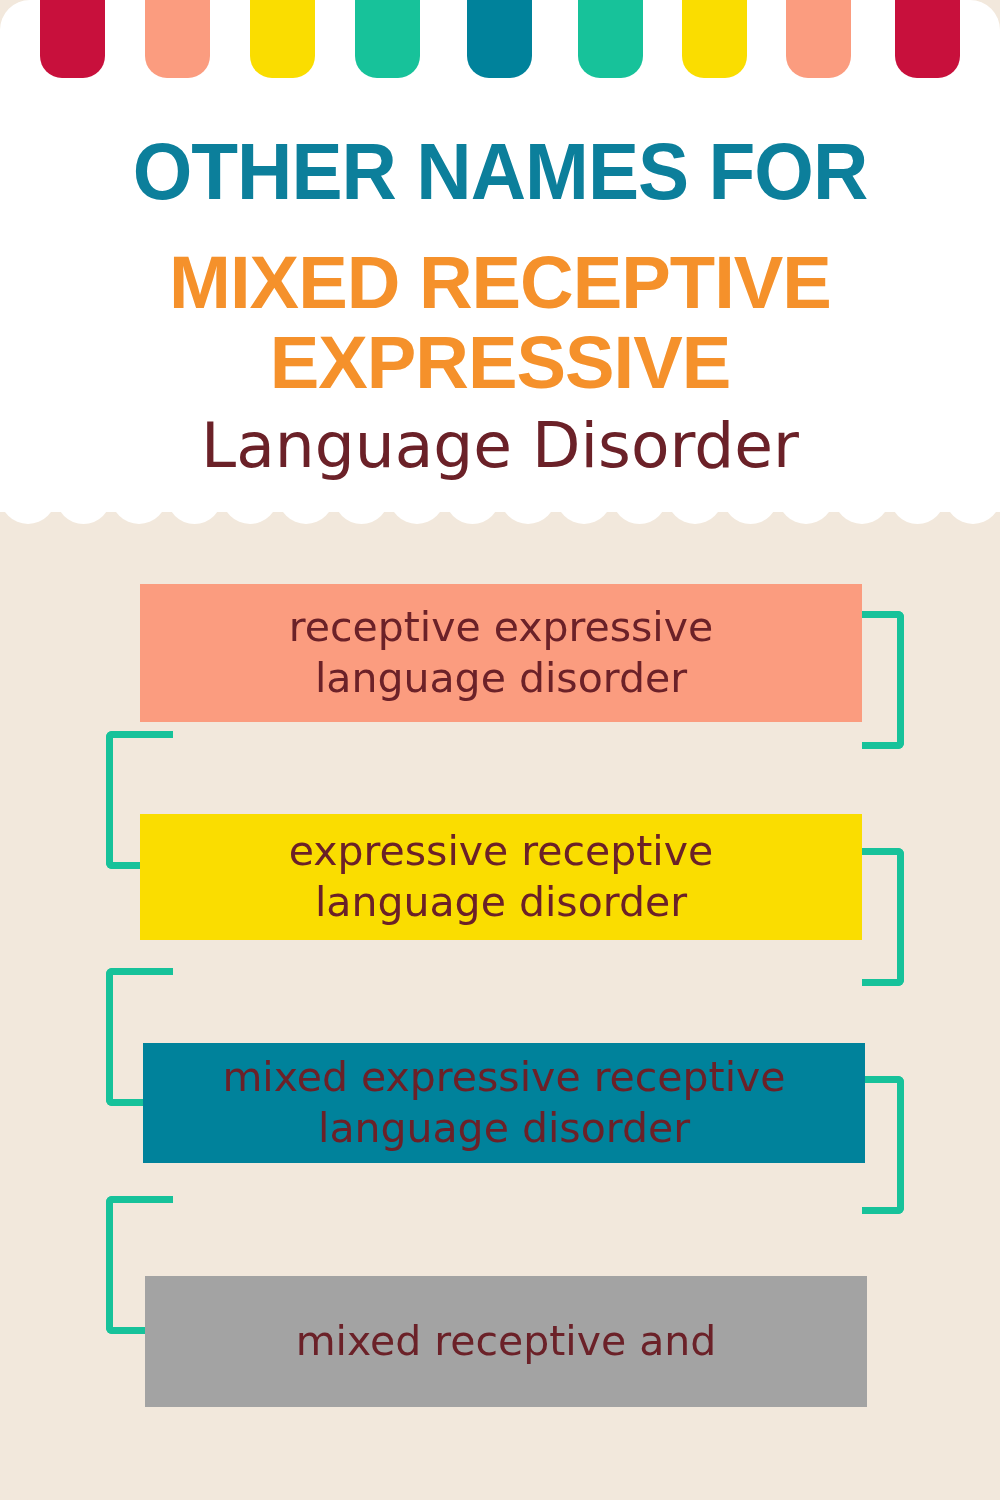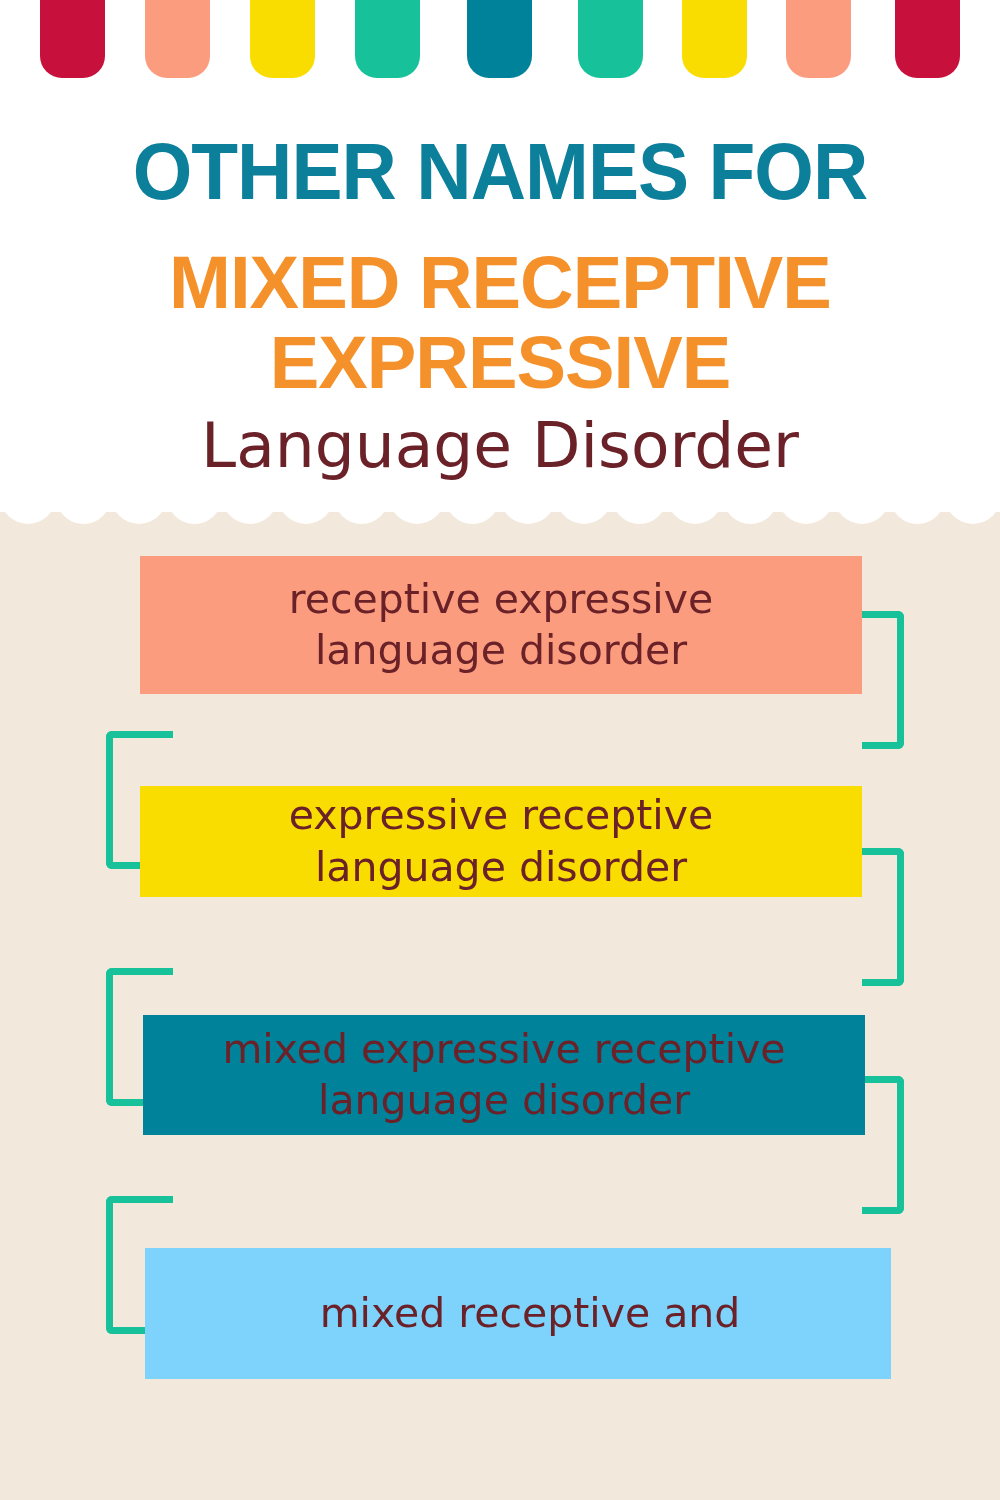--- a/index.html
+++ b/index.html
@@ -74,35 +74,36 @@
   
   .box{
     position:absolute;
     display:flex;align-items:center;justify-content:center;
     text-align:center;
     color:#6B2128;
     font-family:"DejaVu Sans", sans-serif;
     font-weight:400;
     line-height:1.25;
     z-index:3;
+    margin-top:28px;
   }
   .box-1{left:140px;top:556px;width:722px;height:138px;background:#FB9C7F;font-size:41px;}
-  .box-2{left:140px;top:786px;width:722px;height:111px;background:#FADD00;font-size:41px;}
+  .box-2{left:140px;top:786px;width:722px;height:126px;background:#FADD00;font-size:41px;}
   .box-3{left:143px;top:1015px;width:722px;height:120px;background:#00829B;font-size:41px;}
   .box-4{left:145px;top:1248px;width:722px;height:131px;background:#17C29A;font-size:41px;}
 
   
   .footer{
     position:absolute;left:0;top:1390px;width:1000px;height:110px;
   }
 </style>
 </head>
 <body>
 
-<div id="poster" style="background: rgb(242, 232, 220);">
+<div id="poster" style="background: rgb(242, 232, 220); border-radius: 30px;">
 
   <div class="header">
 
     <div class="banner">
       <div class="strip" style="left: 40px; background: rgb(200, 16, 60);"></div>
       <div class="strip" style="left: 145px; background: rgb(251, 156, 127);"></div>
       <div class="strip" style="left: 250px; background: rgb(250, 221, 0);"></div>
       <div class="strip" style="left: 355px; background: rgb(23, 194, 154);"></div>
       <div class="strip" style="left: 467px; background: rgb(0, 130, 155);"></div>
       <div class="strip" style="left: 578px; background: rgb(23, 194, 154);"></div>
@@ -160,21 +161,21 @@
     </div>
   </div>
 
   <div class="box box-3" style="background: rgb(0, 130, 155); color: rgb(107, 33, 40);">
     <div>
       <span>mixed expressive receptive</span><br>
       <span>language disorder</span>
     </div>
   </div>
 
-  <div class="box box-4" style="background: #7dd3fc; color: rgb(107, 33, 40); padding-left: 24px;">
+  <div class="box box-4" style="background: #a3a3a3; color: rgb(107, 33, 40);">
     <div>
       <span>mixed receptive and</span><br>
     </div>
   </div>
 
   <div class="footer">
 
     
 
     

